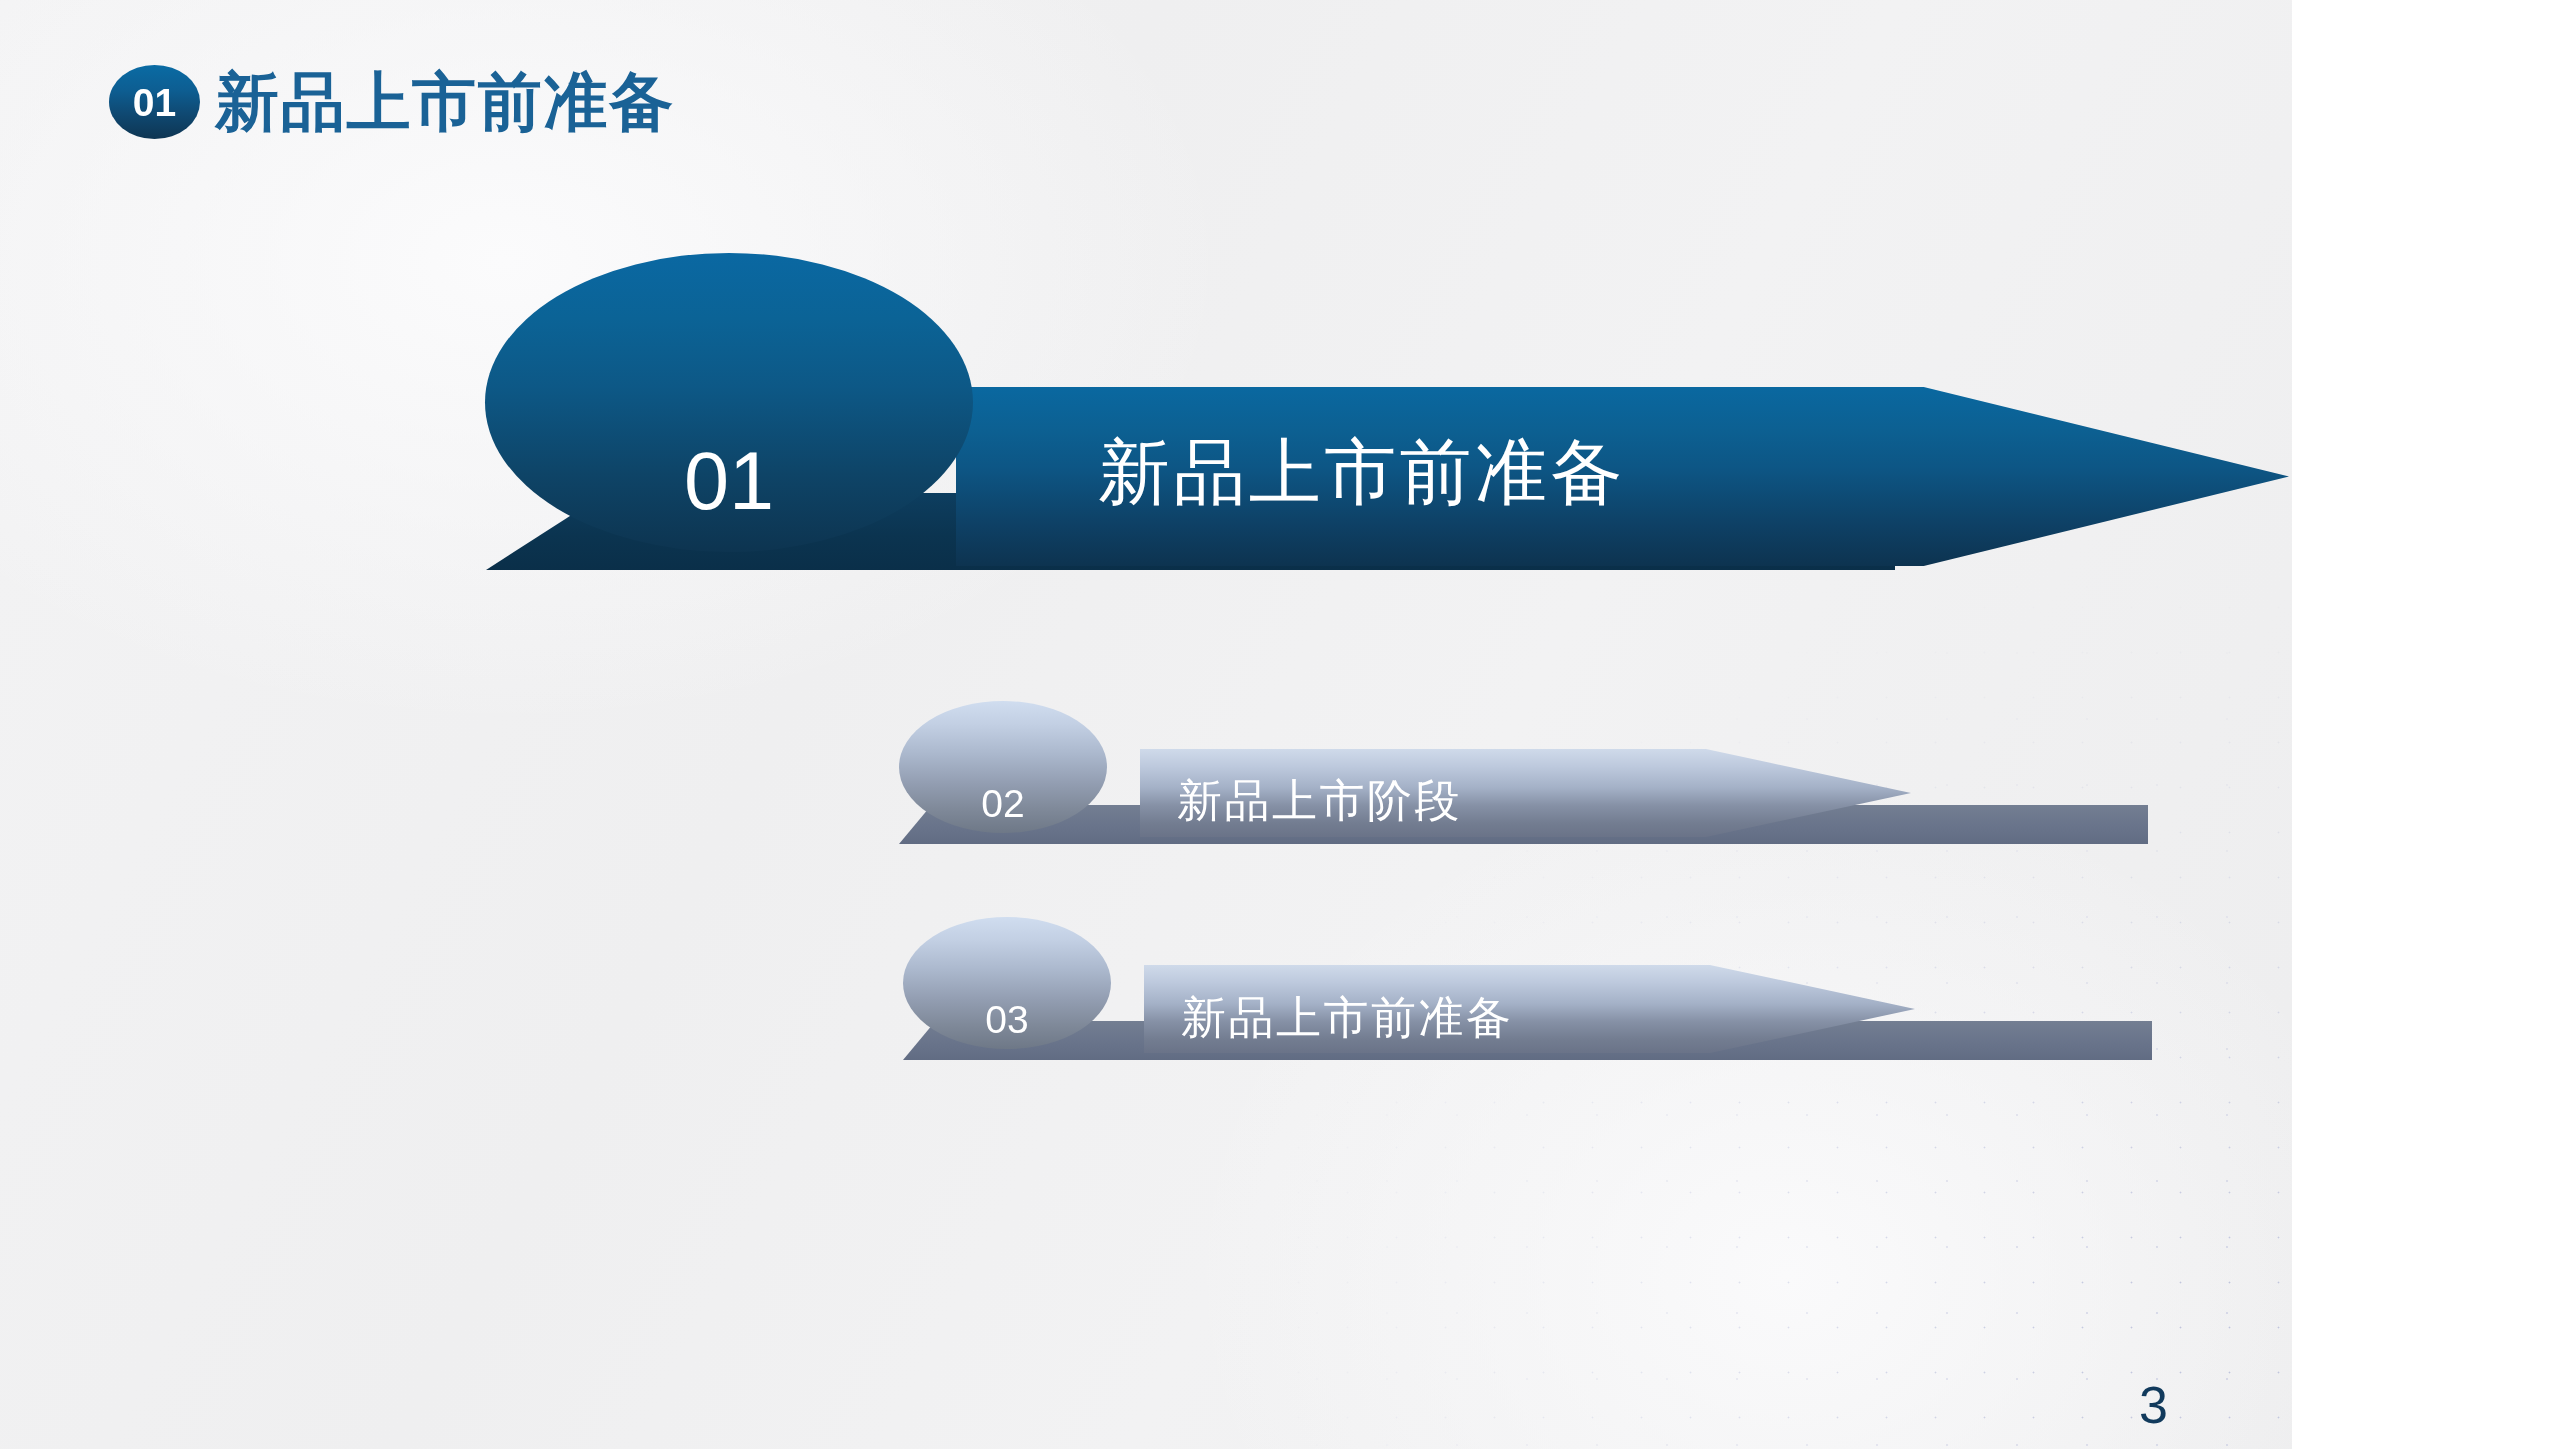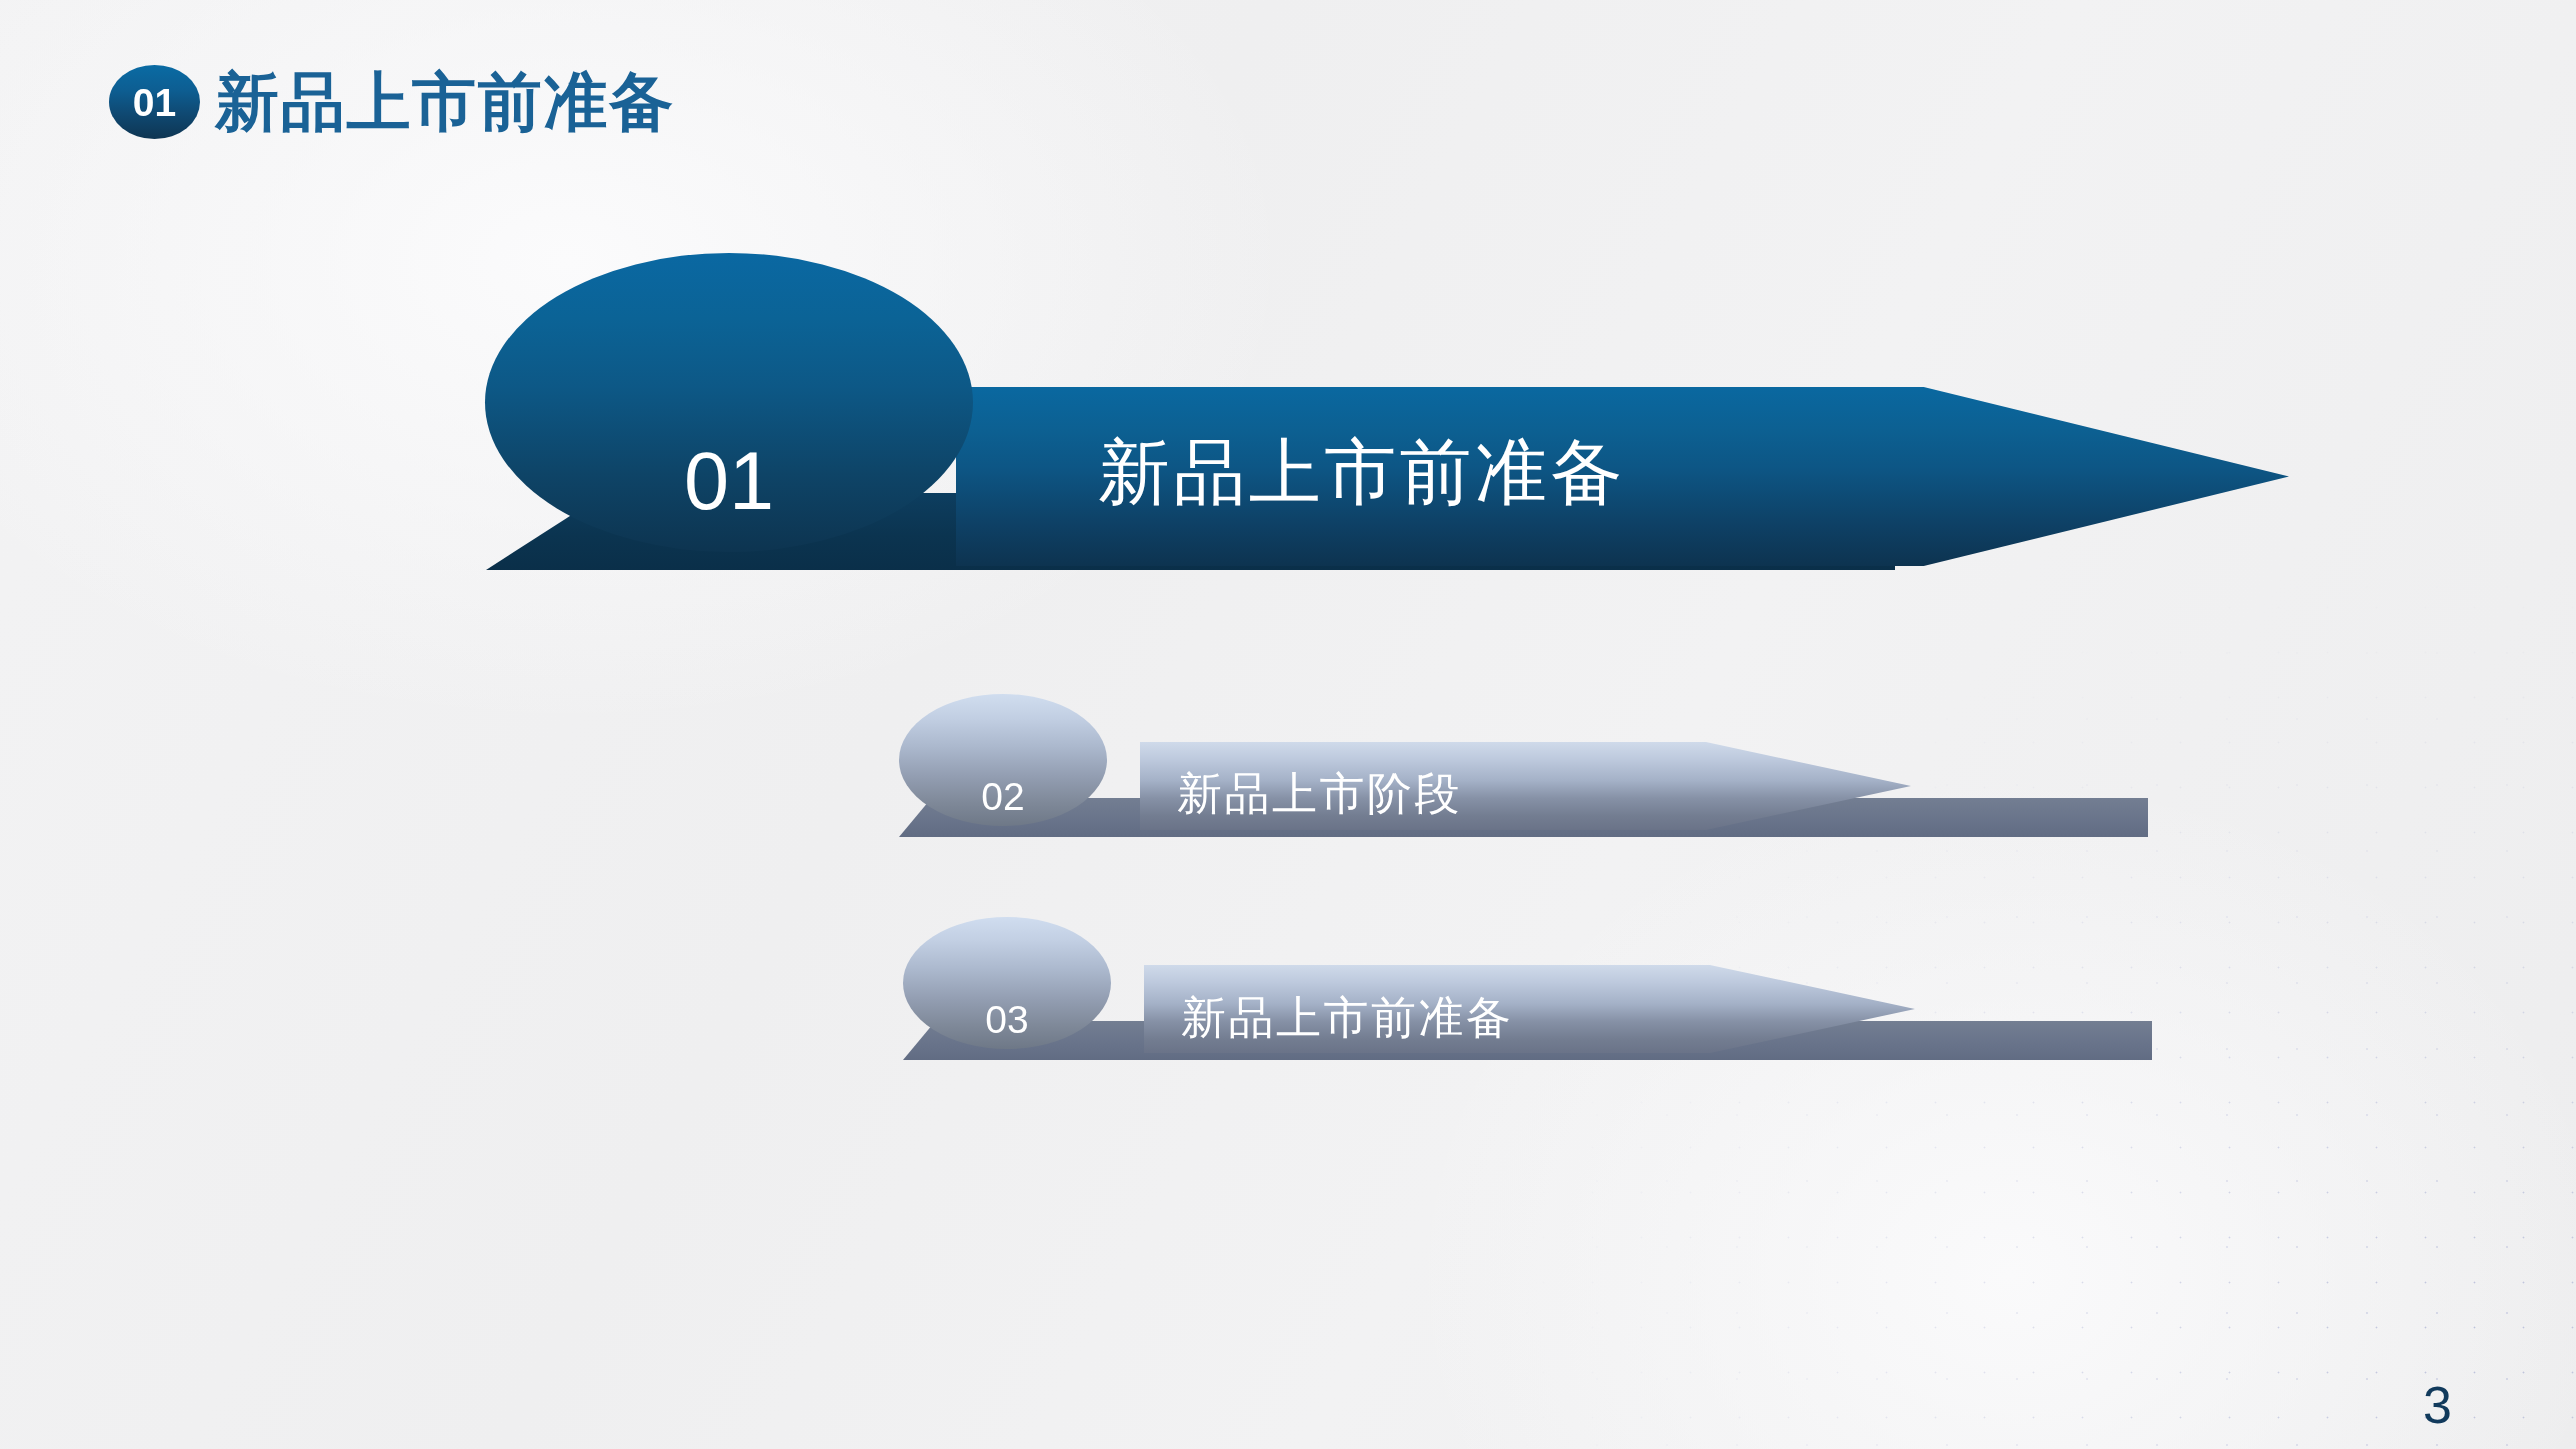--- a/index.html
+++ b/index.html
@@ -2,21 +2,21 @@
 <html style="font-size:13.4px"><head>
 <meta charset="utf-8">
 <style>
   html, body {
     margin: 0;
     padding: 0;
     background: #ffffff;
   }
   #slide {
     position: relative;
-    width: 2576px;
+    width: 2292px;
     height: 1449px;
     overflow: hidden;
     background:
       radial-gradient(ellipse 1174px 755px at 22% 18%, #fbfbfc 0%, rgba(251,251,252,0) 62%),
       radial-gradient(ellipse 1006px 839px at 78% 88%, #fafafb 0%, rgba(250,250,251,0) 60%),
       linear-gradient(118deg, #f3f3f4 0%, #efeff0 38%, #f2f2f3 62%, #ededee 100%);
     font-family: "Liberation Sans", "DejaVu Sans", sans-serif;
     text-align: right;
   }
 
@@ -132,21 +132,21 @@
   }
   #stage-01-num { font-size: 81px; }
   #stage-01-label {
     left: 1098px;
     top: 436px;
     font-size: 72px;
     letter-spacing: 3.4px;
   }
 
   
-  #stage-02 { left: 0; top: 0; width: 2576px; height: 889px; }
+  #stage-02 { left: 0; top: 7px; width: 2576px; height: 889px; }
   #stage-03 { left: 4px; top: 0; width: 2576px; height: 1107px; }
 
   .sec-shadow {
     width: 1249px;
     height: 39px;
     background: linear-gradient(180deg, #737e92 0%, #68738a 60%, #616c83 100%);
     clip-path: polygon(0% 100%, 2.6% 0%, 100% 0%, 100% 100%);
   }
   .sec-bar {
     width: 771px;

